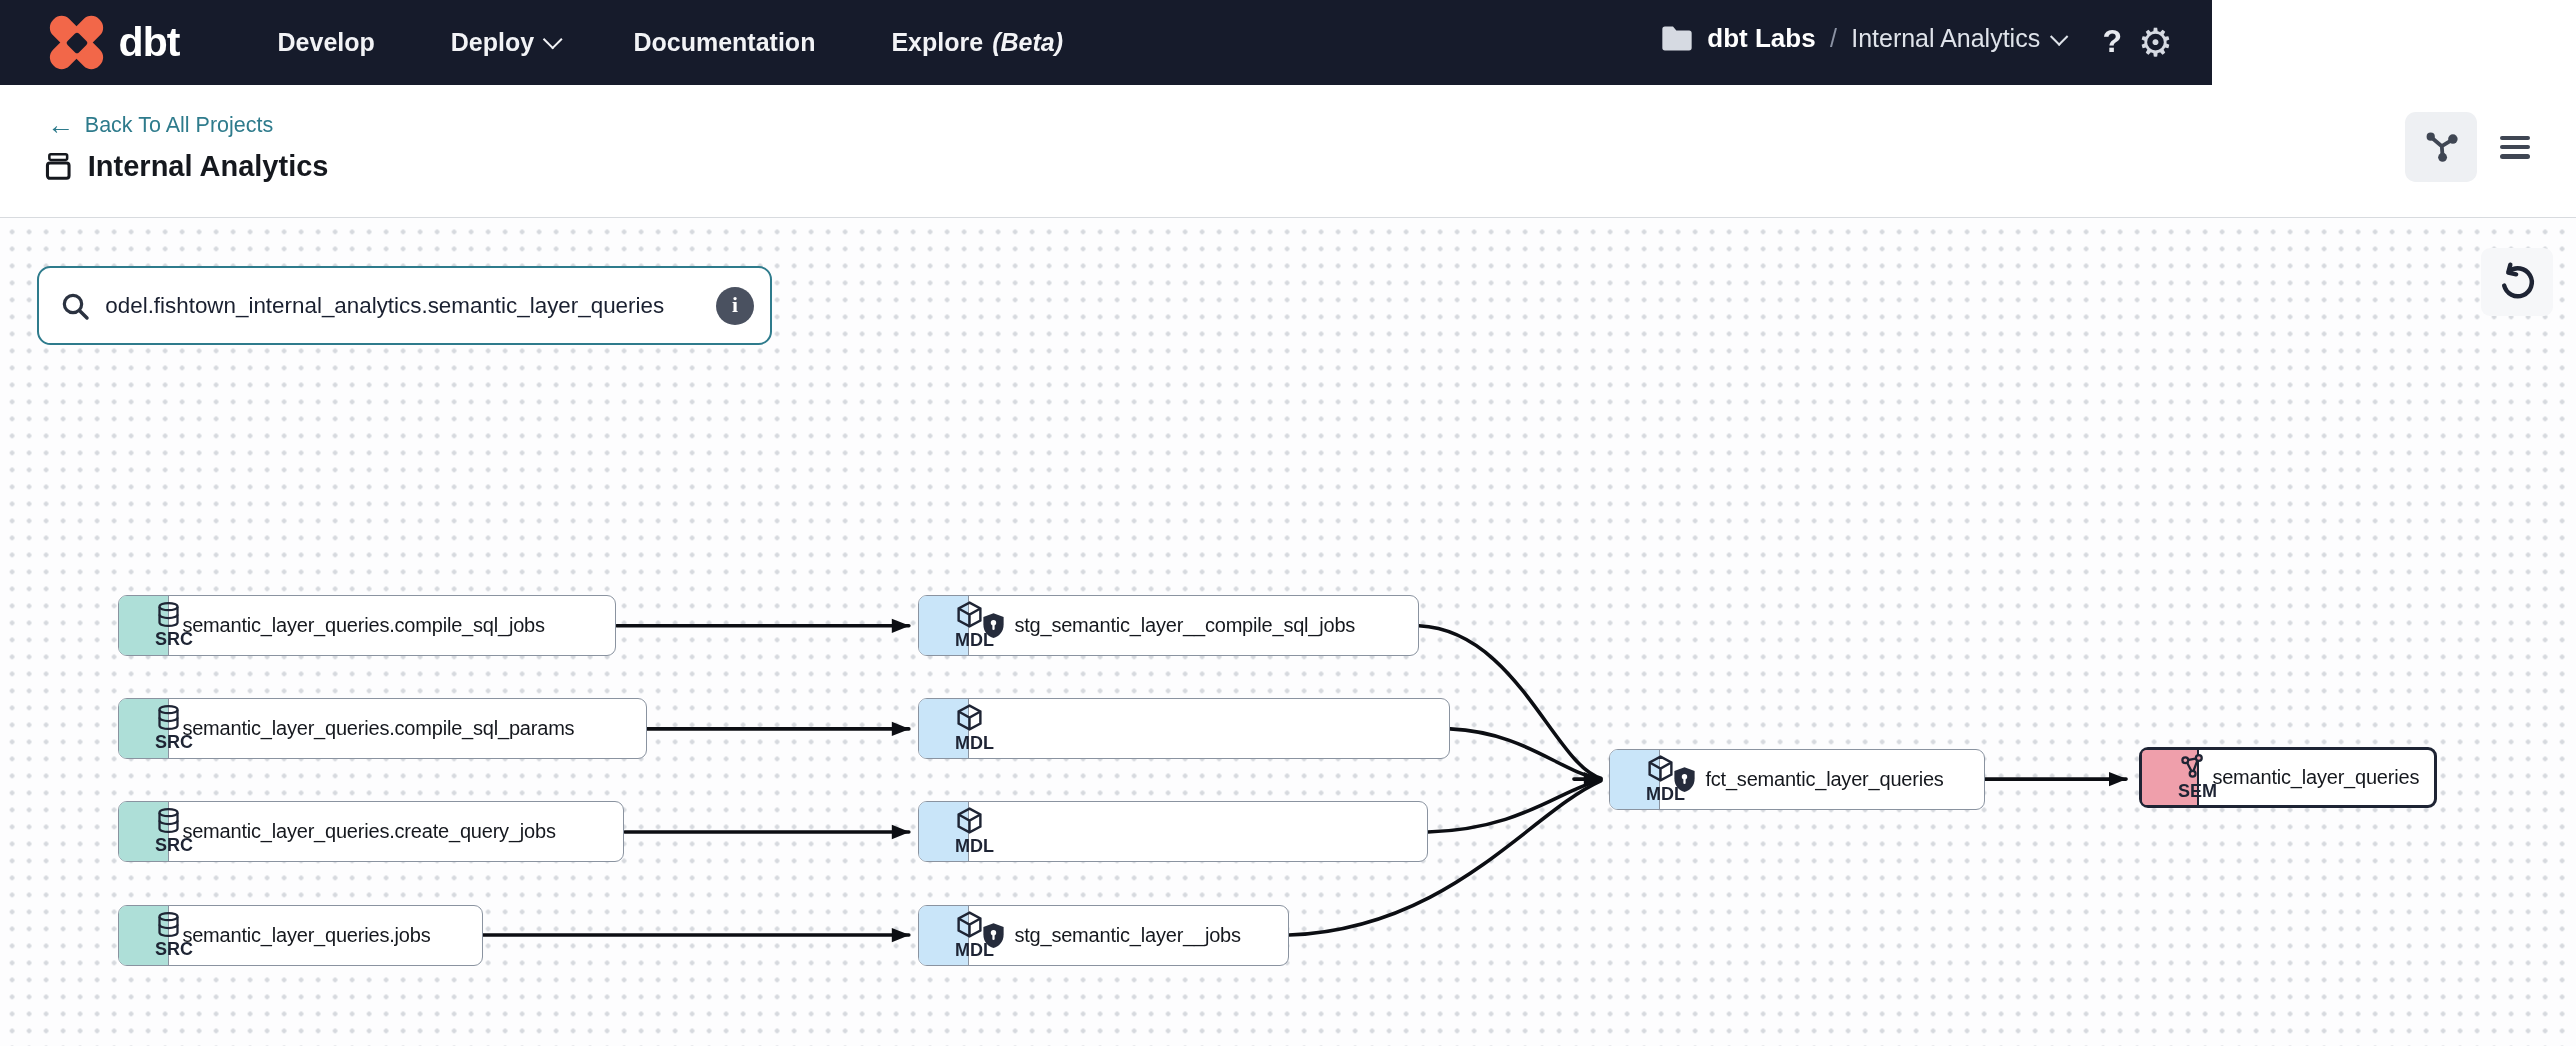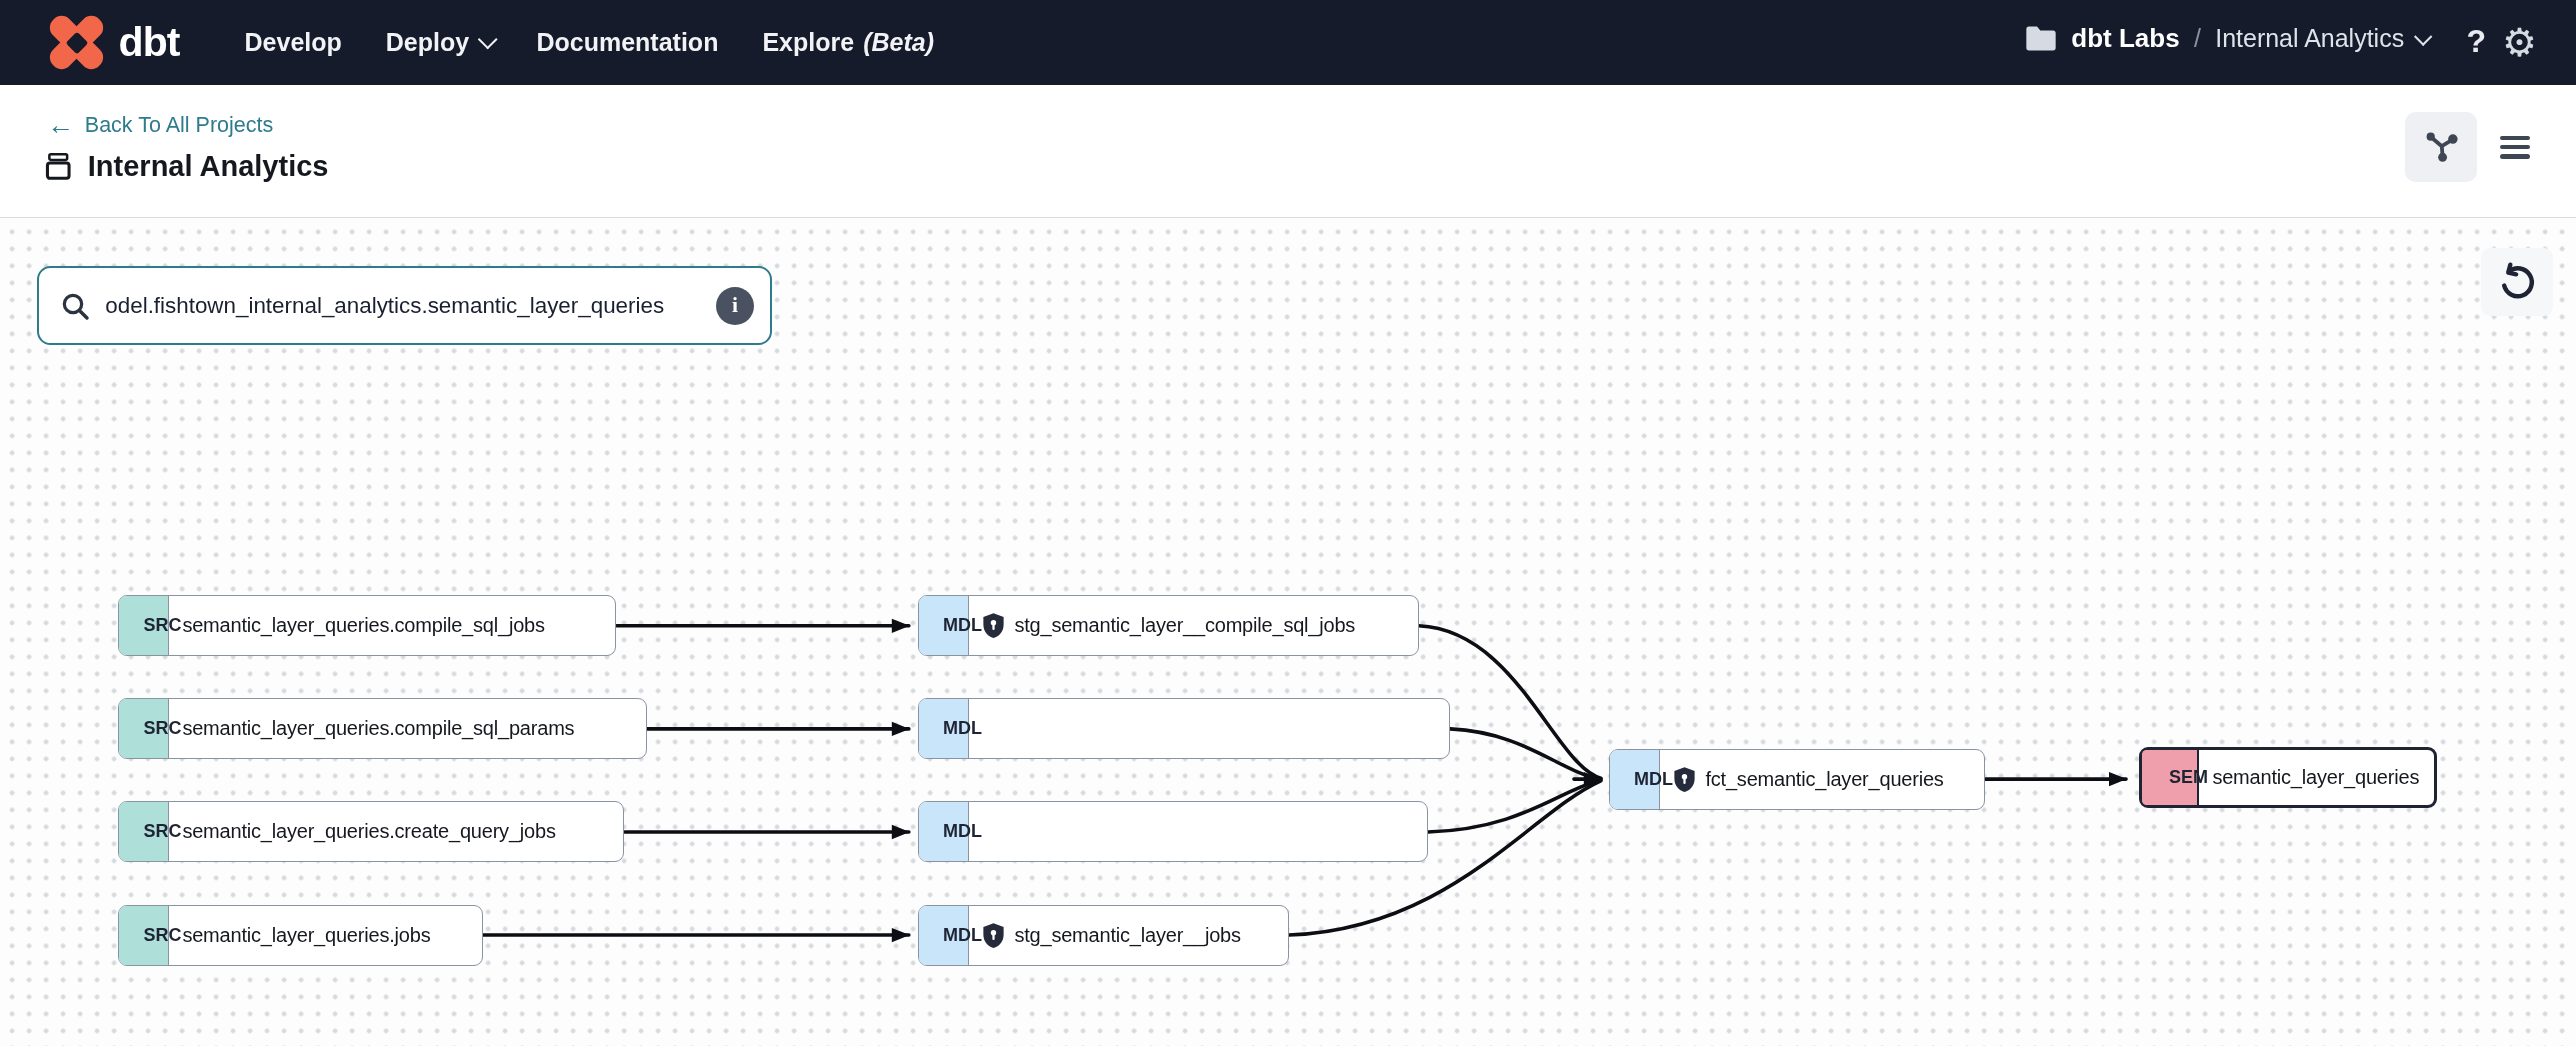--- a/index.html
+++ b/index.html
@@ -1,32 +1,32 @@
 <!DOCTYPE html>
 <html style="font-size:14.3px"><head>
 <meta charset="utf-8">
 <style>
   * { margin:0; padding:0; box-sizing:border-box; }
   html,body { width:2576px; height:1047px; overflow:hidden;
     font-family:"Liberation Sans", sans-serif; background:#ffffff; }
   .page { position:relative; width:2576px; height:1047px; }
 
   
-  .header { position:absolute; left:0; top:0; width:2576px; height:85px;
+  .header { position:absolute; left:0; top:0; width:2212px; height:85px;
     background:#161b2b; display:flex; align-items:center; }
   .logo-wrap { display:flex; align-items:center; gap:12.5px; margin-left:47px; cursor:pointer; }
   .logo-mark { position:relative; width:59px; height:59px; }
   .logo-bar { position:absolute; left:-2.7px; top:18px; width:65px; height:23px;
     border-radius:10.8px; background:#f26749; }
   .logo-bar.a { transform:rotate(45deg); }
   .logo-bar.b { transform:rotate(-45deg); }
   .logo-core { position:absolute; left:21.5px; top:21.5px; width:16px; height:16px;
     background:#161b2b; transform:rotate(45deg); border-radius:2.7px; }
   .logo-text { color:#ffffff; font-size:41px; font-weight:700; letter-spacing:-0.9px; }
-  .nav { display:flex; align-items:flex-end; gap:44px; margin-left:65px; }
+  .nav { display:flex; align-items:flex-end; gap:76px; margin-left:98px; }
   .nav-item { color:#f2f3f6; font-size:25px; font-weight:600; cursor:pointer;
     display:flex; align-items:center; gap:9px; white-space:nowrap; }
   .nav-item .beta { font-style:italic; font-weight:600; }
   .chev { width:14.3px; height:14.3px; border-right:2.7px solid #f2f3f6;
     border-bottom:2.7px solid #f2f3f6; transform:rotate(45deg) translateY(-3.6px); }
   .header-right { margin-left:auto; display:flex; align-items:flex-start; margin-right:39px; gap:16px; }
   .crumb { display:flex; align-items:center; gap:14.3px; white-space:nowrap; }
   .crumb .org { color:#ffffff; font-size:26px; font-weight:700; }
   .crumb .slash { color:#8b92a3; font-size:25px; }
   .crumb .project { color:#dfe3ea; font-size:25px; font-weight:400; cursor:pointer;
@@ -64,21 +64,21 @@
     font-size:21.5px; font-weight:700; display:flex; align-items:center; justify-content:center;
     font-family:"Liberation Serif", serif; cursor:pointer; }
 
   .reset-btn { position:absolute; left:2481px; top:30px; width:72px; height:68px;
     background:#f6f7f9; border-radius:9px; display:flex; align-items:center;
     justify-content:center; cursor:pointer; }
 
   
   .node { position:absolute; height:61px; display:flex; background:#ffffff;
     border:1.8px solid #8a93a0; border-radius:9px; cursor:pointer; }
-  .node .badge { width:50px; display:flex; flex-direction:row; align-items:center;
+  .node .badge { width:50px; display:flex; flex-direction:column; align-items:flex-start;
     justify-content:center; gap:1.8px; border-radius:7.2px 0 0 7.2px; border-right:1.8px solid #8a93a0;padding-left:36px; }
   .node .badge .blabel { font-size:18px; font-weight:700; color:#1e2434; letter-spacing:0; }
   .node .body { display:flex; align-items:center; gap:9px; padding:0 12.5px 0 13.4px;
     white-space:nowrap; overflow:hidden; }
   .node .nlabel { font-size:20px; color:#15181e; letter-spacing:-0.2px; }
   .node.src .badge { background:#aedfd8; }
   .node.mdl .badge { background:#c9e5f9; }
   .node.sem { border:3.6px solid #1e2434; border-radius:9px; }
   .node.sem .badge { background:#ef9fab; width:57px; border-right:2.7px solid #1e2434; border-radius:4.5px 0 0 4.5px; }
   .edges { position:absolute; left:0; top:0; }

